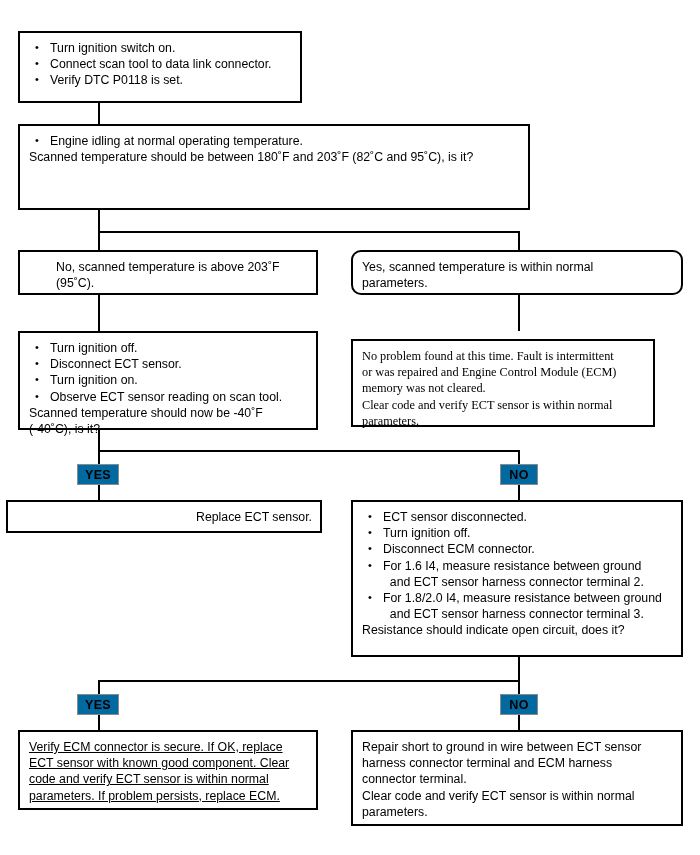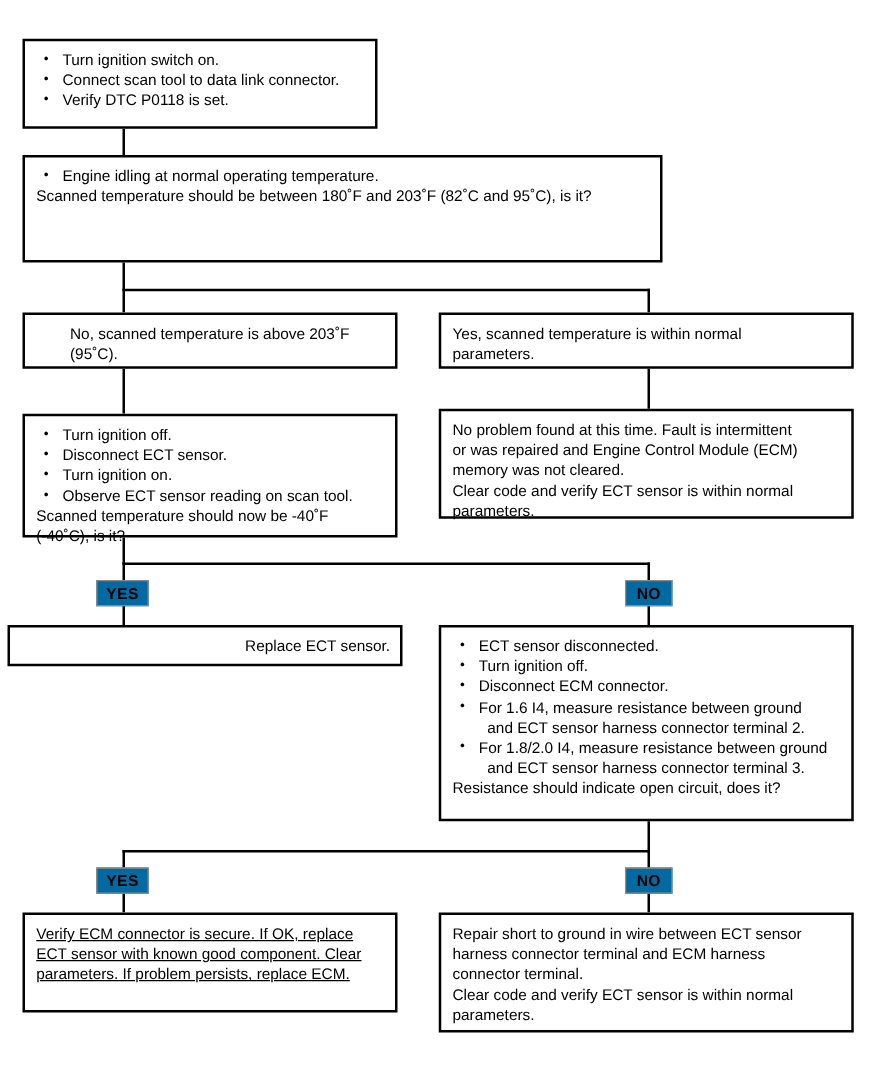--- a/index.html
+++ b/index.html
@@ -120,37 +120,37 @@
       <li>Engine idling at normal operating temperature.</li>
     </ul>
     <span class="line">Scanned temperature should be between 180˚F and 203˚F (82˚C and 95˚C), is it?</span>
   </div>
 
   <div class="node" style="left:18px; top:250px; width:300px; height:45px;padding-left:36px;">
     <span class="line">No, scanned temperature is above 203˚F</span>
     <span class="line">(95˚C).</span>
   </div>
 
-  <div class="node" style="left:351px; top:250px; width:332px; height:45px;">
+  <div class="node" style="left:351px; top:250px; width:332px; height:45px;border-radius:10px;">
     <span class="line">Yes, scanned temperature is within normal</span>
     <span class="line">parameters.</span>
   </div>
 
   <div class="node" style="left:18px; top:331px; width:300px; height:99px;">
     <ul>
       <li>Turn ignition off.</li>
       <li>Disconnect ECT sensor.</li>
       <li>Turn ignition on.</li>
       <li>Observe ECT sensor reading on scan tool.</li>
     </ul>
     <span class="line">Scanned temperature should now be -40˚F</span>
     <span class="line">(-40˚C), is it?</span>
   </div>
 
-  <div class="node" style="left:351px; top:327px; width:332px; height:88px;">
+  <div class="node" style="left:351px; top:339px; width:304px; height:88px;font-family:Liberation Serif, serif;">
     <span class="line">No problem found at this time. Fault is intermittent</span>
     <span class="line">or was repaired and Engine Control Module (ECM)</span>
     <span class="line">memory was not cleared.</span>
     <span class="line">Clear code and verify ECT sensor is within normal</span>
     <span class="line">parameters.</span>
   </div>
 
   <div class="label" style="left:77px; top:464px; width:42px; height:21px;">
     <span>YES</span>
   </div>
@@ -178,20 +178,21 @@
   <div class="label" style="left:77px; top:694px; width:42px; height:21px;">
     <span>YES</span>
   </div>
   <div class="label" style="left:500px; top:694px; width:38px; height:21px;">
     <span>NO</span>
   </div>
 
   <div class="node" style="left:18px; top:730px; width:300px; height:80px;text-decoration:underline;">
     <span class="line">Verify ECM connector is secure. If OK, replace</span>
     <span class="line">ECT sensor with known good component. Clear</span>
+    <span class="line">code and verify ECT sensor is within normal</span>
     <span class="line">parameters. If problem persists, replace ECM.</span>
   </div>
 
   <div class="node" style="left:351px; top:730px; width:332px; height:96px;">
     <span class="line">Repair short to ground in wire between ECT sensor</span>
     <span class="line">harness connector terminal and ECM harness</span>
     <span class="line">connector terminal.</span>
     <span class="line">Clear code and verify ECT sensor is within normal</span>
     <span class="line">parameters.</span>
   </div>

